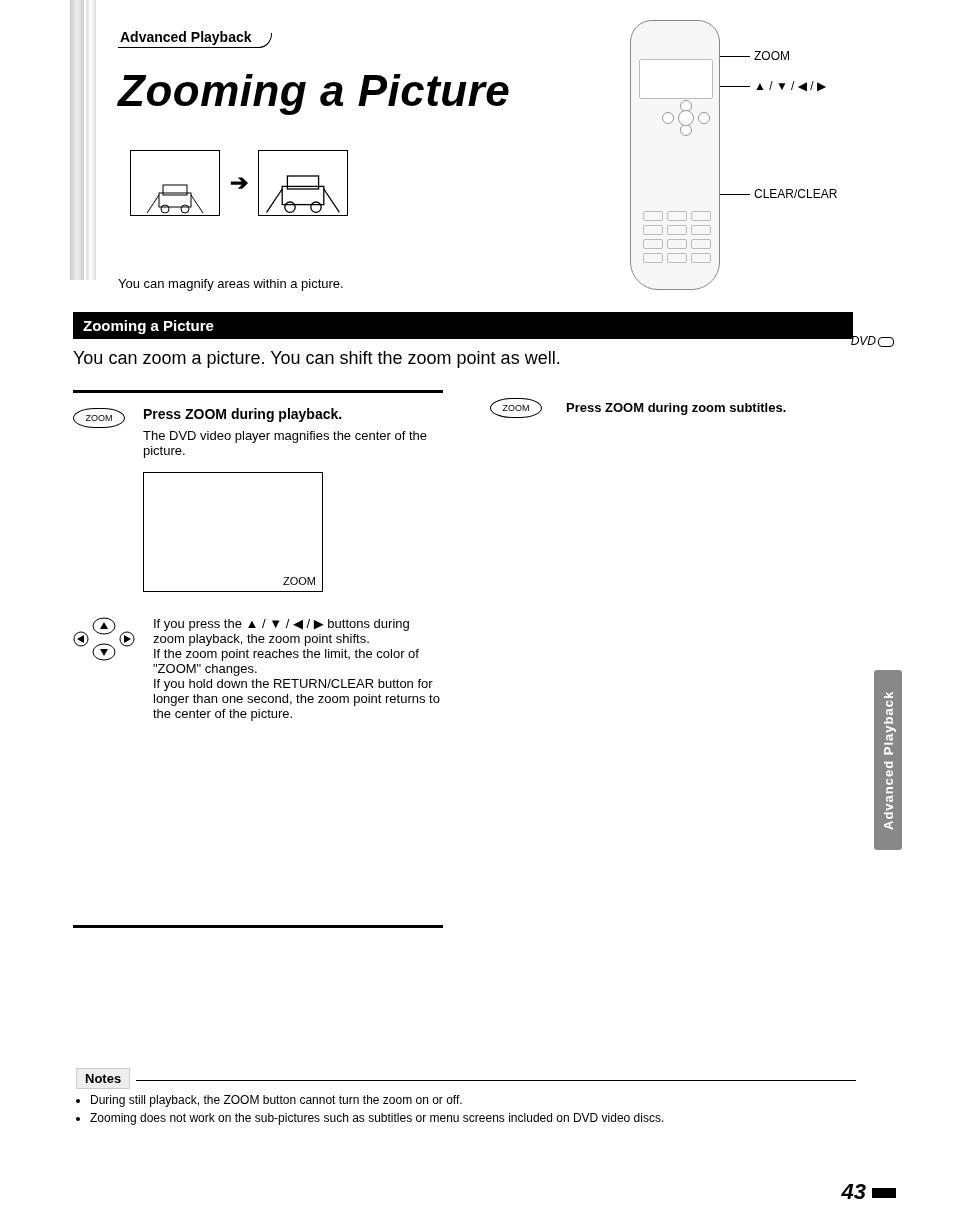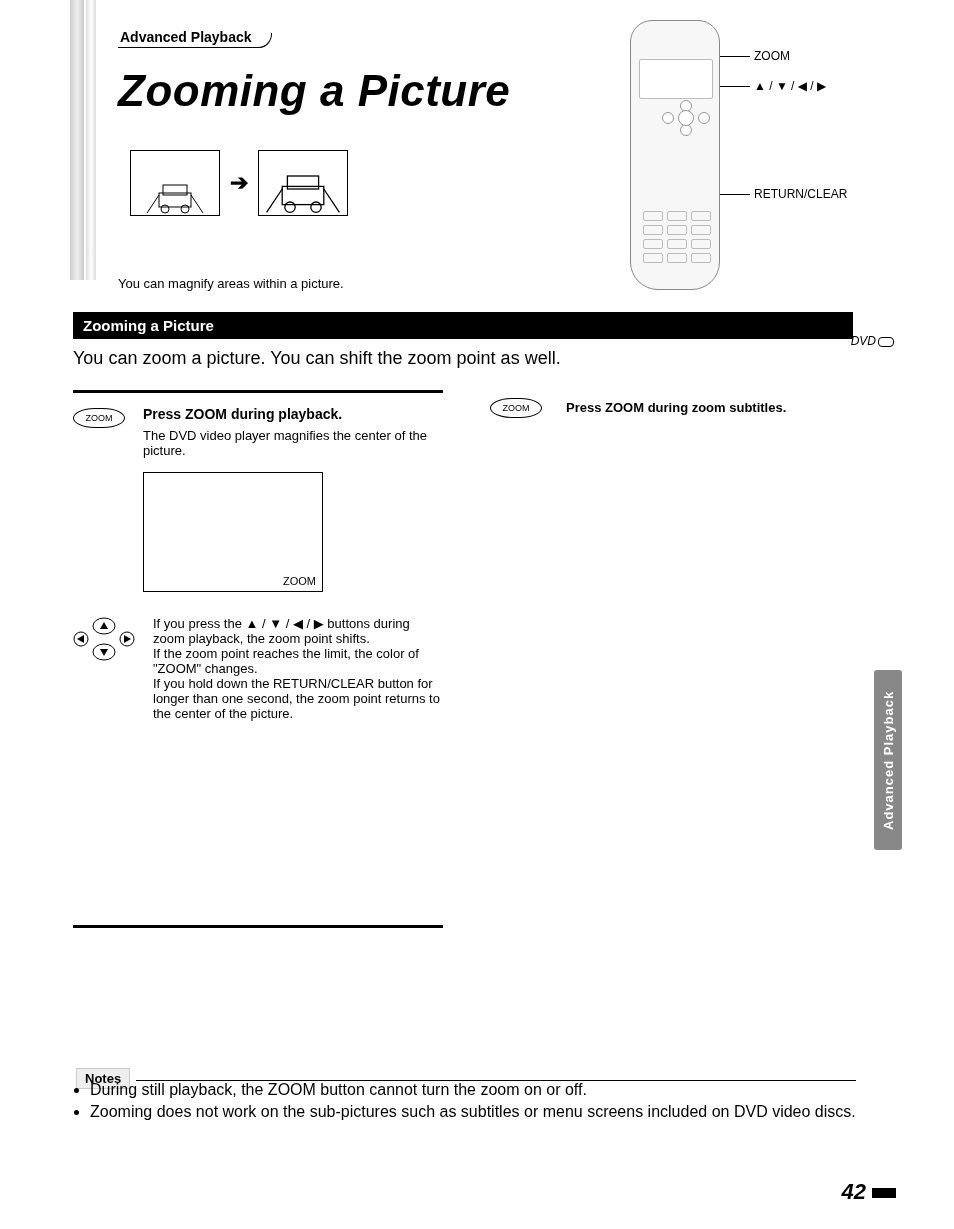--- a/index.html
+++ b/index.html
@@ -86,21 +86,21 @@
     writing-mode: vertical-rl; transform: rotate(180deg);
     display:flex; align-items:center; justify-content:center;
     letter-spacing:1px; border-radius:3px;
   }
   .notes-wrap { position:absolute; left:76px; top:1068px; width:780px; }
   .notes-hd {
     font-size:13px; font-weight:bold; background:#eee; border:1px solid #ccc;
     padding:2px 8px; display:inline-block;
   }
   .notes-line { border-top:1px solid #000; margin-top:-9px; margin-left:60px; }
-  .notes-wrap ul { padding-left:14px; font-size:16px; }
+  .notes-wrap ul { margin-top:12px; padding-left:14px; font-size:12px; }
   .notes-wrap li { margin-bottom:4px; }
   .page-num { position:absolute; right:58px; bottom:24px; font-size:22px; font-style:italic; font-weight:bold; }
   .page-num::after { content:""; display:inline-block; width:24px; height:10px; background:#000; margin-left:6px; vertical-align:middle;}
 </style>
 </head>
 <body>
 
 <div class="spine"></div>
 <div class="spine2"></div>
 
@@ -159,21 +159,21 @@
         <div></div>
         <div></div>
         <div></div>
     </div>
   </div>
   <div class="lbl-line" style="left:100px;top:36px;width:30px"></div>
   <div class="remote-lbl" style="left:134px;top:29px">ZOOM</div>
   <div class="lbl-line" style="left:100px;top:66px;width:30px"></div>
   <div class="remote-lbl" style="left:134px;top:59px">▲ / ▼ / ◀ / ▶</div>
   <div class="lbl-line" style="left:100px;top:174px;width:30px"></div>
-  <div class="remote-lbl" style="left:134px;top:167px">RETURN/CLEAR</div>
+  <div class="remote-lbl" style="left:134px;top:167px">CLEAR/CLEAR</div>
 </div>
 
 <div class="dvd-badge">DVD</div>
 
 <div class="section-bar">Zooming a Picture</div>
 <div class="intro">You can zoom a picture. You can shift the zoom point as well.</div>
 
 <div class="hr1"></div>
 
 <div class="left-col">
@@ -220,13 +220,13 @@
 
 <div class="notes-wrap">
   <span class="notes-hd">Notes</span>
   <div class="notes-line"></div>
   <ul>
     <li>During still playback, the ZOOM button cannot turn the zoom on or off.</li>
     <li>Zooming does not work on the sub-pictures such as subtitles or menu screens included on DVD video discs.</li>
   </ul>
 </div>
 
-<div class="page-num">42</div>
+<div class="page-num">43</div>
 
 </body></html>

